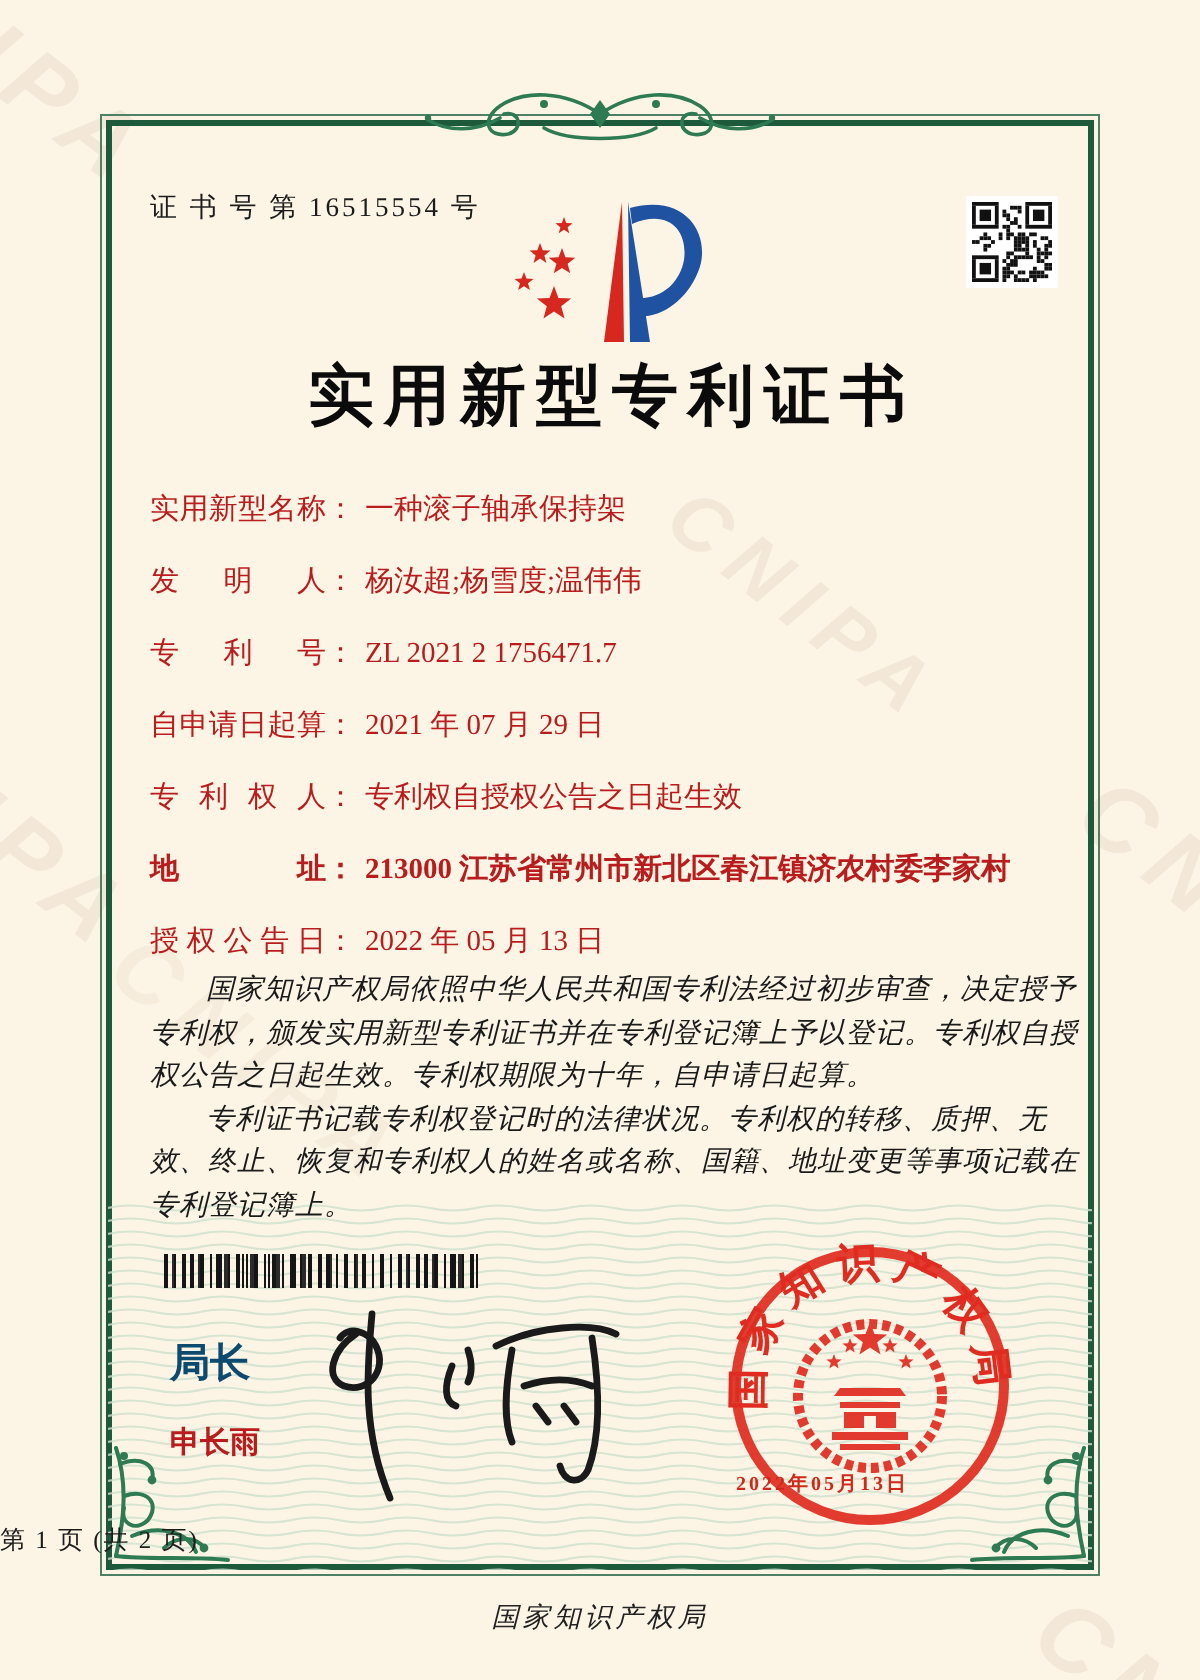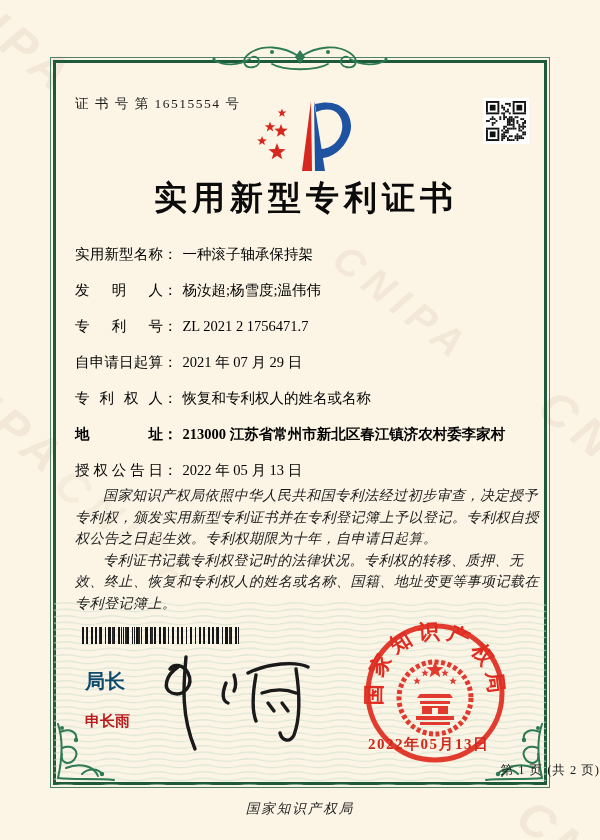--- a/index.html
+++ b/index.html
@@ -39,21 +39,21 @@
 
   .cert-no{left:75px;top:95px;font-size:13.5px;letter-spacing:1.5px;z-index:3;}
 
   .logo{left:253px;top:94px;z-index:3;}
   .qr{left:483px;top:98px;width:46px;height:46px;background:#fff;padding:3px;z-index:3;}
   .qr svg{display:block;width:40px;height:40px;}
 
   .title{left:12px;right:0;top:176px;text-align:center;font-size:33px;font-weight:700;
          letter-spacing:5px;color:#0b0b0b;z-index:3;}
 
-  .frow{left:75px;width:468px;font-size:14.5px;color:#000000;z-index:3;white-space:nowrap;}
+  .frow{left:75px;width:468px;font-size:14.5px;color:#b91c1c;z-index:3;white-space:nowrap;}
   .flabel{display:inline-block;width:88px;text-align:justify;text-align-last:justify;}
   .fcolon{display:inline-block;}
   .fvalue{margin-left:5px;}
   .r1{top:245px;} .r2{top:281px;} .r3{top:317px;} .r4{top:353px;}
   .r5{top:389px;} .r6{top:425px;font-weight:bold;} .r7{top:461px;}
   .pair2{position:absolute;left:235px;top:0;white-space:nowrap;}
   .pair2 .flabel{width:74px;}
 
   .paras{left:75px;top:485px;width:464px;z-index:3;font-family:Liberation Serif, serif;}
   .paras p{font-style:italic;font-size:14px;line-height:21.5px;
@@ -66,24 +66,24 @@
       repeating-linear-gradient(90deg,#151515 0 2px,transparent 2px 5px,#151515 5px 6px,transparent 6px 9px),
       repeating-linear-gradient(90deg,#151515 0 1px,transparent 1px 4px,#2a2a2a 4px 6px,transparent 6px 13px);}
 
   .officer-title{left:85px;top:668px;font-family:"Liberation Sans","DejaVu Sans",sans-serif;
                  font-size:20px;font-weight:600;color:#0c4a6e;z-index:4;}
   .officer-name{left:85px;top:712px;font-family:"Liberation Sans","DejaVu Sans",sans-serif;
                 font-size:15px;font-weight:600;color:#b91c1c;z-index:4;}
   .signature{left:150px;top:645px;z-index:4;}
 
   .seal{left:362px;top:620px;z-index:4;}
-  .seal-date{left:368px;top:735px;width:150px;font-size:15px;font-weight:600;
+  .seal-date{left:368px;top:735px;width:150px;font-size:10px;font-weight:600;
              letter-spacing:1.5px;color:var(--date_red);z-index:5;white-space:nowrap;}
 
-  .page-info{left:0;right:0;top:762px;text-align:right;font-size:12.5px;
+  .page-info{left:0;right:0;top:762px;text-align:left;font-size:12.5px;
              letter-spacing:1px;z-index:3;}
   .cont-note{left:0;right:0;top:800px;text-align:center;font-size:13.5px;
              font-style:italic;letter-spacing:2px;color:#222;z-index:3;}
 </style>
 </head>
 <body>
 
 <span class="wm wm1">CNIPA</span>
 <span class="wm wm2">CNIPA</span>
 <span class="wm wm3">CNIPA</span>
@@ -297,21 +297,21 @@
 <div class="abs frow r2">
   <span class="flabel">发明人</span><span class="fcolon">：</span><span class="fvalue">杨汝超;杨雪度;温伟伟</span>
 </div>
 <div class="abs frow r3">
   <span class="flabel">专利号</span><span class="fcolon">：</span><span class="fvalue">ZL 2021 2 1756471.7</span>
 </div>
 <div class="abs frow r4">
   <span class="flabel">自申请日起算</span><span class="fcolon">：</span><span class="fvalue">2021 年 07 月 29 日</span>
 </div>
 <div class="abs frow r5">
-  <span class="flabel">专利权人</span><span class="fcolon">：</span><span class="fvalue">恢复和专利权人的姓名或名称</span>
+  <span class="flabel">专利权人</span><span class="fcolon">：</span><span class="fvalue">专利权自授权公告之日起生效</span>
 </div>
 <div class="abs frow r6">
   <span class="flabel">地址</span><span class="fcolon">：</span><span class="fvalue">213000 江苏省常州市新北区春江镇济农村委李家村</span>
 </div>
 <div class="abs frow r7">
   <span><span class="flabel">授权公告日</span><span class="fcolon">：</span><span class="fvalue">2022 年 05 月 13 日</span></span>
 </div>
 
 <div class="abs paras">
   <p>国家知识产权局依照中华人民共和国专利法经过初步审查，决定授予专利权，颁发实用新型专利证书并在专利登记簿上予以登记。专利权自授权公告之日起生效。专利权期限为十年，自申请日起算。</p>

